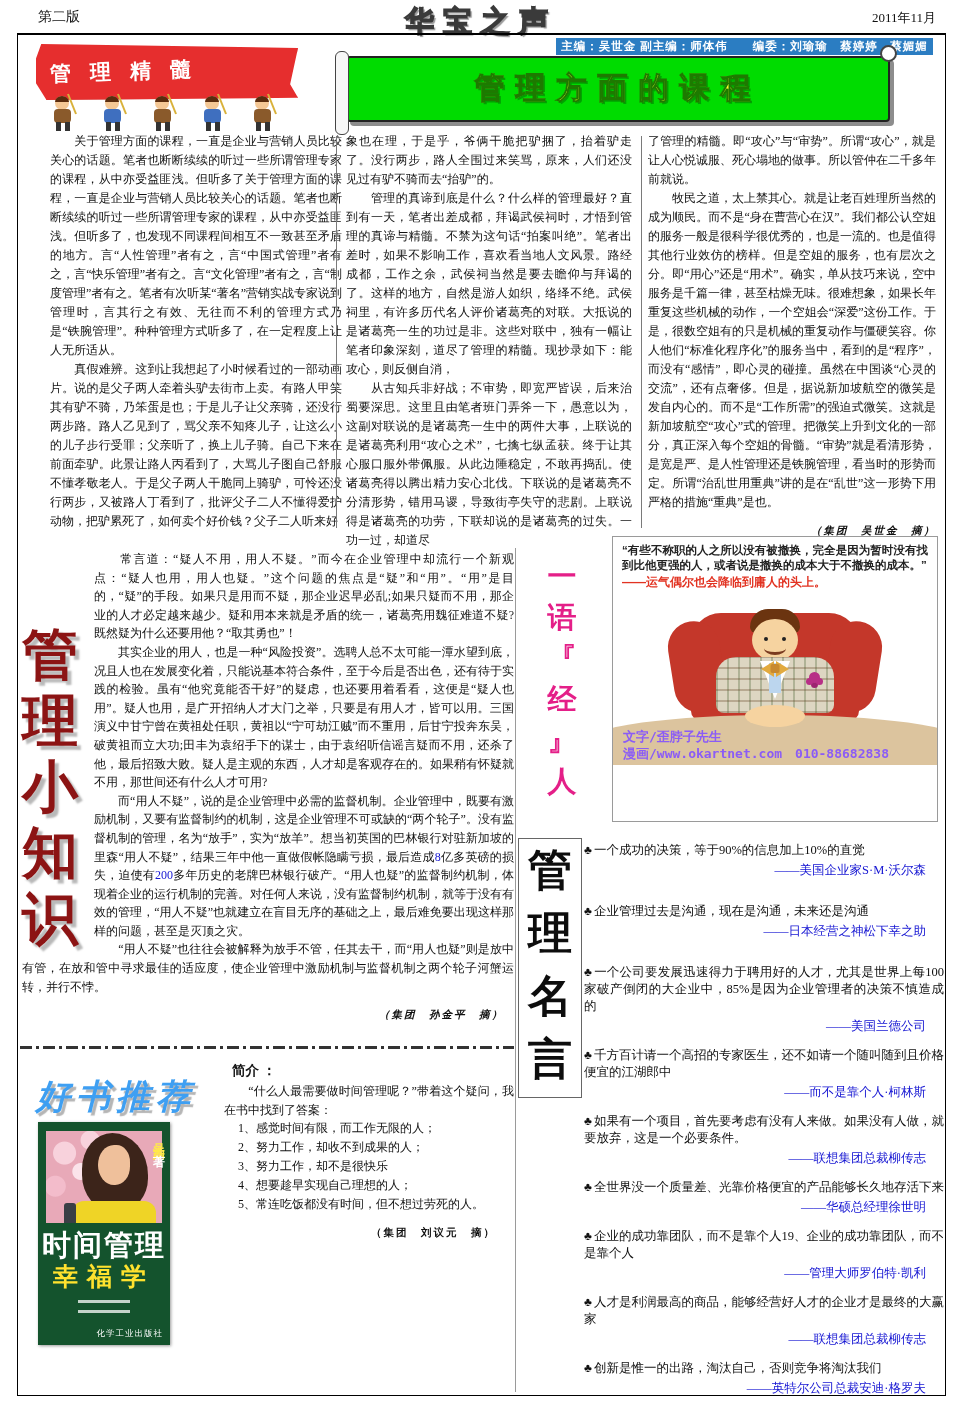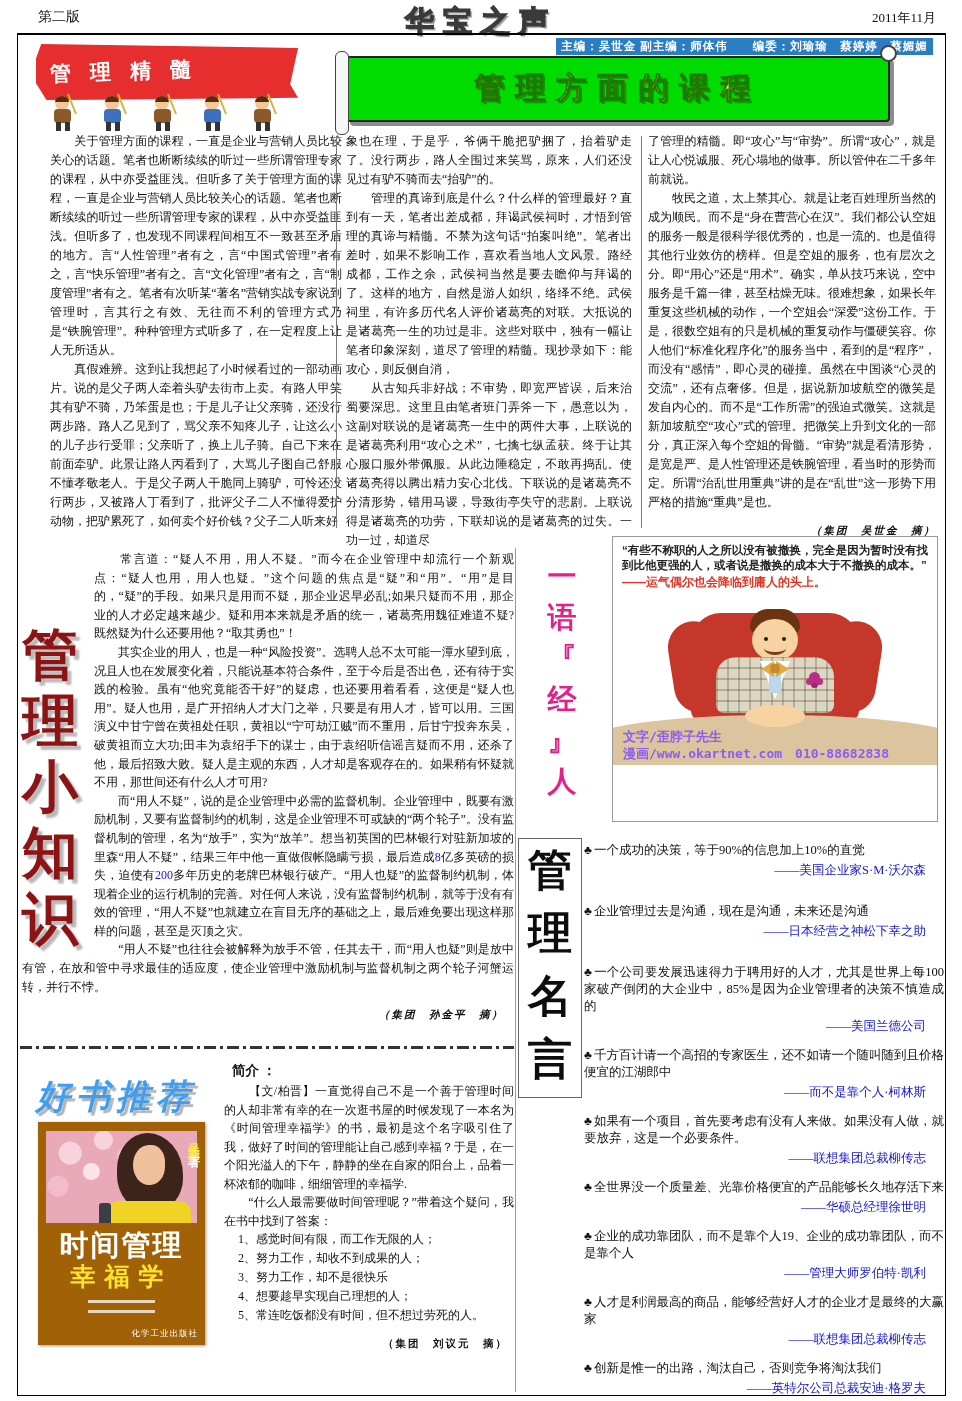--- a/index.html
+++ b/index.html
@@ -112,21 +112,21 @@
   .quote-item .a{text-align:right;font-size:12.5px;color:#1414d2;margin-top:3px;padding-right:18px;}
   .quote-item:nth-child(1),.quote-item:nth-child(2){margin-bottom:24px;}
   .bullet{font-size:12px;margin-right:2px;color:#111;}
 
   
   .dashdot{left:20px;top:1046px;width:494px;height:3px;
            background-image:repeating-linear-gradient(90deg,#333 0 12px,transparent 12px 16px,#333 16px 19px,transparent 19px 23px);}
   .vsep-mid{left:515px;top:548px;width:1px;height:844px;background:#9a9a9a;}
   .book-title{left:36px;top:1074px;font:bold italic 34px "DejaVu Sans",sans-serif;color:#3e9ff2;
               letter-spacing:6px;text-shadow:3px 3px 1px #b5b5b5;}
-  .cover{left:38px;top:1122px;width:167px;height:223px;background:#a16207;box-shadow:1px 1px 3px #999;}
+  .cover{left:38px;top:1122px;width:132px;height:223px;background:#14532d;box-shadow:1px 1px 3px #999;}
   .cover-photo{position:absolute;top:9px;left:8px;right:8px;height:92px;background:#e8a9b8;overflow:hidden;
      background-image:radial-gradient(circle at 16% 24%,#f8d2dc 11px,transparent 12px),
                       radial-gradient(circle at 38% 10%,#f8d2dc 9px,transparent 10px),
                       radial-gradient(circle at 8% 60%,#f3bccb 10px,transparent 11px),
                       radial-gradient(circle at 30% 44%,#fbe3ea 8px,transparent 9px),
                       radial-gradient(circle at 52% 26%,#f3bccb 7px,transparent 8px);}
   .c-hair{position:absolute;right:14px;top:2px;width:66px;height:78px;background:#3c241a;border-radius:46% 54% 42% 46%;}
   .c-face{position:absolute;right:32px;top:14px;width:32px;height:40px;background:#efc09b;border-radius:50% 42% 46% 50%;}
   .c-sweater{position:absolute;right:6px;bottom:-8px;width:84px;height:30px;background:#efd426;border-radius:12px 12px 0 0;}
   .c-strap{position:absolute;right:86px;bottom:-2px;width:12px;height:22px;background:#3a3f45;border-radius:3px;}
@@ -136,21 +136,21 @@
   .cover-title1{position:absolute;top:104px;left:0;width:100%;text-align:center;color:#fff;
                 font-weight:900;font-size:29px;letter-spacing:2px;font-family:"DejaVu Sans",sans-serif;}
   .cover-title2{position:absolute;top:138px;left:0;width:100%;text-align:center;color:#ffe22e;
                 font-weight:900;font-size:25px;letter-spacing:9px;font-family:"DejaVu Sans",sans-serif;}
   .cover-rec{position:absolute;left:30%;width:40%;height:3px;background:rgba(255,255,255,.75);}
   .cover-pub{position:absolute;bottom:5px;right:7px;color:#fff;font-size:8.5px;letter-spacing:1px;}
   .intro{left:224px;top:1062px;width:290px;}
   .intro .body-p{line-height:18.5px;}
   .intro-label{font-weight:bold;font-size:13.5px;margin:0 0 2px 8px;}
   .book-li{font-size:12px;line-height:19px;margin-left:14px;}
-  .intro-byline{text-align:right;font-weight:bold;font-size:10.5px;margin-top:12px;padding-right:6px;letter-spacing:2px;}
+  .intro-byline{text-align:right;font-weight:bold;font-size:10.5px;margin-top:12px;padding-right:18px;letter-spacing:2px;}
 </style>
 </head>
 <body>
 
 <div class="page">
 
   <div class="abs page-label">第二版</div>
   <div class="abs masthead">华宝之声</div>
   <div class="abs issue-date">2011年11月</div>
   <div class="abs top-rule"></div>
@@ -343,21 +343,20 @@
     <div class="cover-author"><span>吴淡如</span> <span class="suffix">著</span></div>
     <div class="cover-title1">时间管理</div>
     <div class="cover-title2">幸福学</div>
     <div class="cover-rec" style="top:178px;"></div>
     <div class="cover-rec" style="top:188px;"></div>
     <div class="cover-pub">化学工业出版社</div>
   </div>
   <div class="abs intro">
     <div class="intro-label">简介 ：</div>
     <div>
-        <p class="body-p">　　【文/柏晋】一直觉得自己不是一个善于管理时间的人却非常有幸的在一次逛书屋的时候发现了一本名为《时间管理幸福学》的书，最初是这个名字吸引住了我，做好了时间的管理能让自己感到幸福？于是，在一个阳光溢人的下午，静静的坐在自家的阳台上，品着一杯浓郁的咖啡，细细管理的幸福学.</p>
         <p class="body-p">　　“什么人最需要做时间管理呢？”带着这个疑问，我在书中找到了答案：</p>
       </div>
     <div>
         <div class="book-li">1、感觉时间有限，而工作无限的人；</div>
         <div class="book-li">2、努力工作，却收不到成果的人；</div>
         <div class="book-li">3、努力工作，却不是很快乐</div>
         <div class="book-li">4、想要趁早实现自己理想的人；</div>
         <div class="book-li">5、常连吃饭都没有时间，但不想过劳死的人。</div>
       </div>
     <div class="intro-byline">（集团　刘议元　摘）</div>

